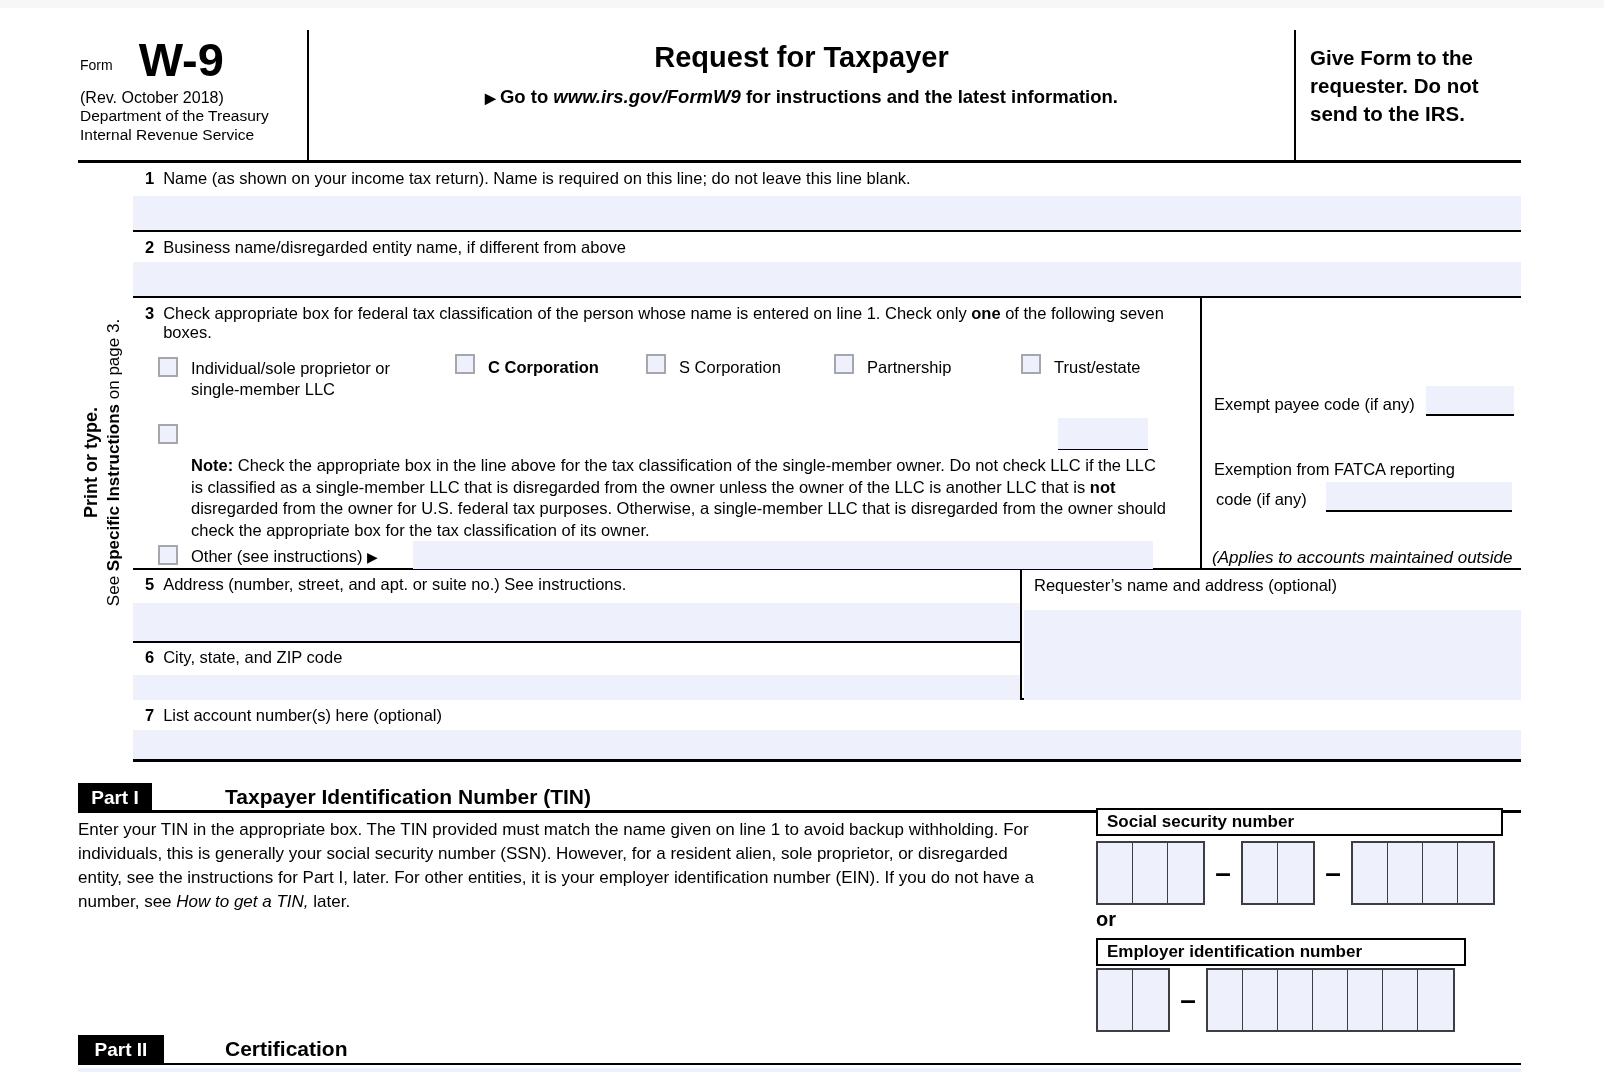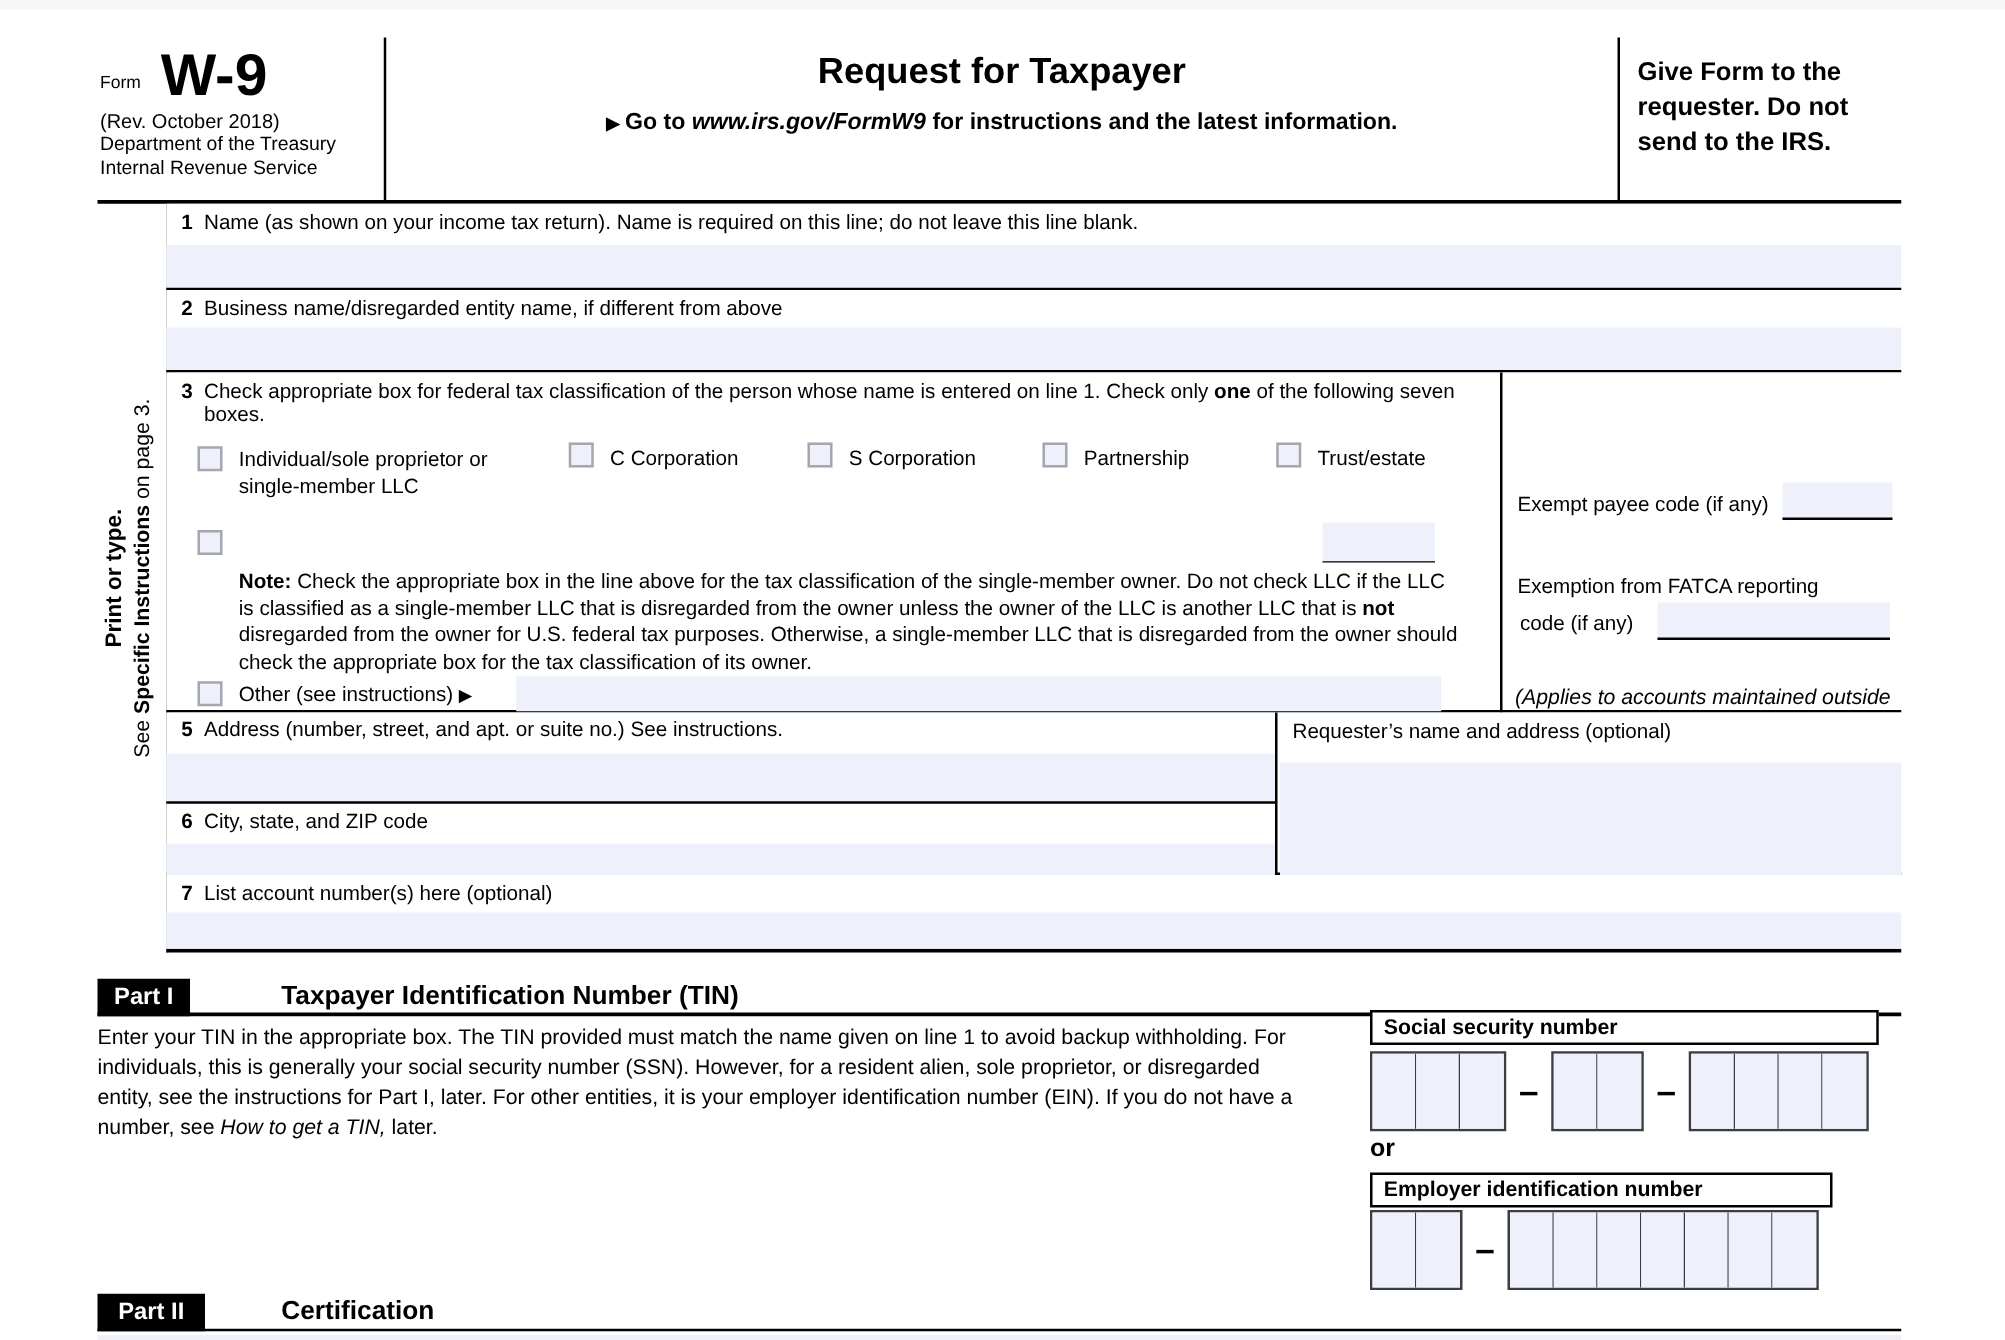--- a/index.html
+++ b/index.html
@@ -15,21 +15,21 @@
   .numlbl { display:flex; align-items:flex-start; }
   .numlbl .num { font-weight:bold; margin-right:9px; font-size:16.5px; }
   .cb { display:inline-block; width:20px; height:20px; border:2px solid #a6a6af; background:#eef1fb; }
   .arrow { font-size:14px; letter-spacing:-1px; }
   
   .header { left:78px; top:30px; width:1443px; height:133px; border-bottom:3px solid #000; display:flex; }
   .h-left { width:231px; border-right:2.5px solid #000; padding:2px 8px 0 2px; }
   .h-center { flex:1; text-align:center; padding-top:8px; }
   .h-right { width:227px; border-left:2.5px solid #000; padding:14px 6px 0 14px; font-size:20.5px; font-weight:bold; line-height:1.36; }
   .form-word { font-size:14px; vertical-align:6px;text-align:right; }
-  .w9 { font-size:47px; font-weight:bold; letter-spacing:0px; margin-left:16px;text-align:right; }
+  .w9 { font-size:47px; font-weight:bold; letter-spacing:0px; margin-left:26px;text-align:right; }
   .rev { font-size:16px; margin-top:2px; }
   .dept { font-size:15.5px; line-height:1.2; }
   .title { font-size:29px; font-weight:bold; line-height:1.33; }
   .goto { font-size:18.5px; font-weight:bold; margin-top:9px; }
   
   .sidebar { left:78px; top:163px; width:56px; height:599px; }
   .sidebar-inner { position:absolute; left:0; top:599px; width:599px; height:56px; transform:rotate(-90deg); transform-origin:top left; text-align:center; }
   .sb1 { font-size:18px; font-weight:bold; line-height:1.45; }
   .sb2 { font-size:17px; }
   
@@ -108,21 +108,21 @@
 
     <div class="abs" style="left:0;top:0;width:1069px;height:272px;border-right:2px solid #000;">
       <div class="numlbl" style="padding:6px 0 0 12px;width:1045px;">
         <span class="num">3</span>
         <span class="lbl"><span>Check appropriate box for federal tax classification of the person whose name is entered on line 1. Check only </span><span class="b">one</span><span> of the following seven boxes.</span></span>
       </div>
 
       <span class="cb abs" style="left:25px;top:59px;"></span>
       <div class="abs lbl" style="left:58px;top:60px;width:242px;line-height:21px;">Individual/sole proprietor or single-member LLC</div>
       <span class="cb abs" style="left:322px;top:56px;"></span>
-      <div class="abs lbl" style="left:355px;top:60px;">C Corporation</div>
+      <div class="abs lbl" style="left:355px;top:60px;font-weight:bold;">C Corporation</div>
       <span class="cb abs" style="left:513px;top:56px;"></span>
       <div class="abs lbl" style="left:546px;top:60px;">S Corporation</div>
       <span class="cb abs" style="left:701px;top:56px;"></span>
       <div class="abs lbl" style="left:734px;top:60px;">Partnership</div>
       <span class="cb abs" style="left:888px;top:56px;"></span>
       <div class="abs lbl" style="left:921px;top:60px;">Trust/estate</div>
 
       <span class="cb abs" style="left:25px;top:126px;"></span>
       <div class="abs underfill" style="left:925px;top:120px;width:90px;height:32px;border-bottom:1.5px solid #000;"></div>
 

